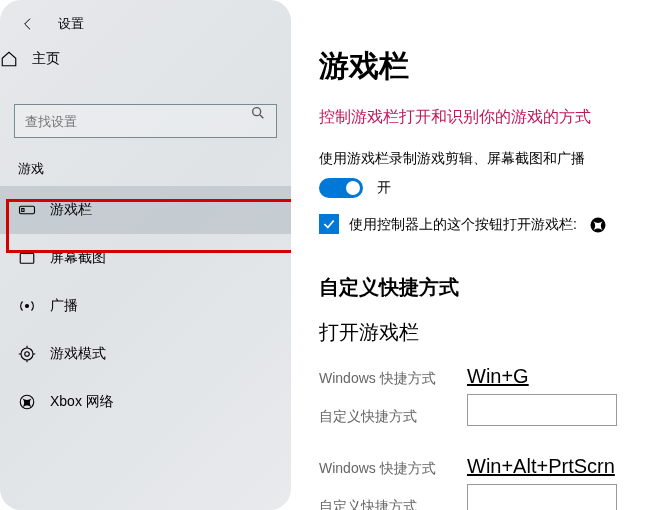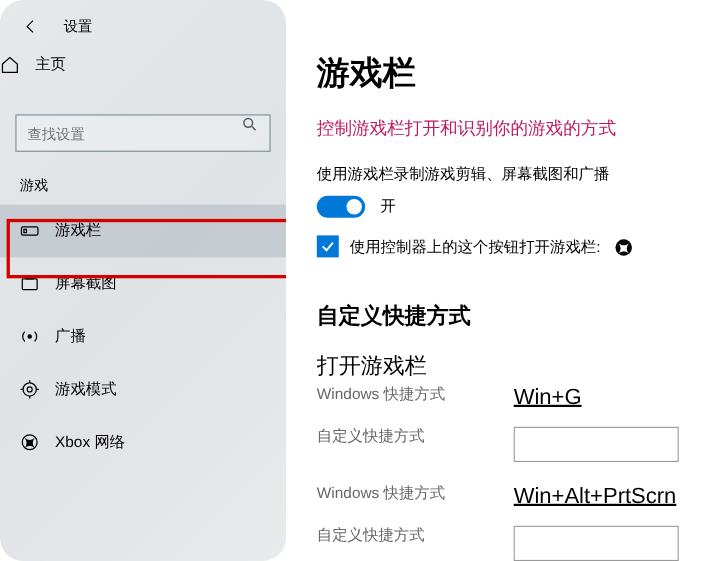--- a/index.html
+++ b/index.html
@@ -56,21 +56,21 @@
   .toggle-state { font-size: 14px; }
   .check-row { display:flex; align-items:flex-end; gap: 10px; margin-bottom: 40px;}
   .checkbox {
     width:20px; height:20px; background:#0078d7; display:flex; align-items:center; justify-content:center;
   }
   .checkbox svg { width:14px; height:14px; color:#fff; }
   .check-text { font-size: 14px; }
   .xbox-glyph { width:18px; height:18px; display:inline-block; margin-left:2px; }
   .subhead { font-size: 20px; font-weight:600; margin-bottom: 18px; }
   .shortcut-section { font-size: 20px; margin-bottom: 4px; color:#000; }
-  .shortcut-row { display:flex; align-items:flex-start; height: 38px; gap: 31px; }
+  .shortcut-row { display:flex; align-items:flex-end; height: 38px; }
   .shortcut-row .k1 { width: 148px; font-size:14px; color:#666; }
   .shortcut-row .k2 { font-size:20px; color:#000;text-decoration:underline; }
   .shortcut-input {
     width: 150px; height: 32px; border:1px solid #999; background:#fff;
   }
   .block { margin-bottom: 14px; }
 </style>
 </head>
 <body>
 

